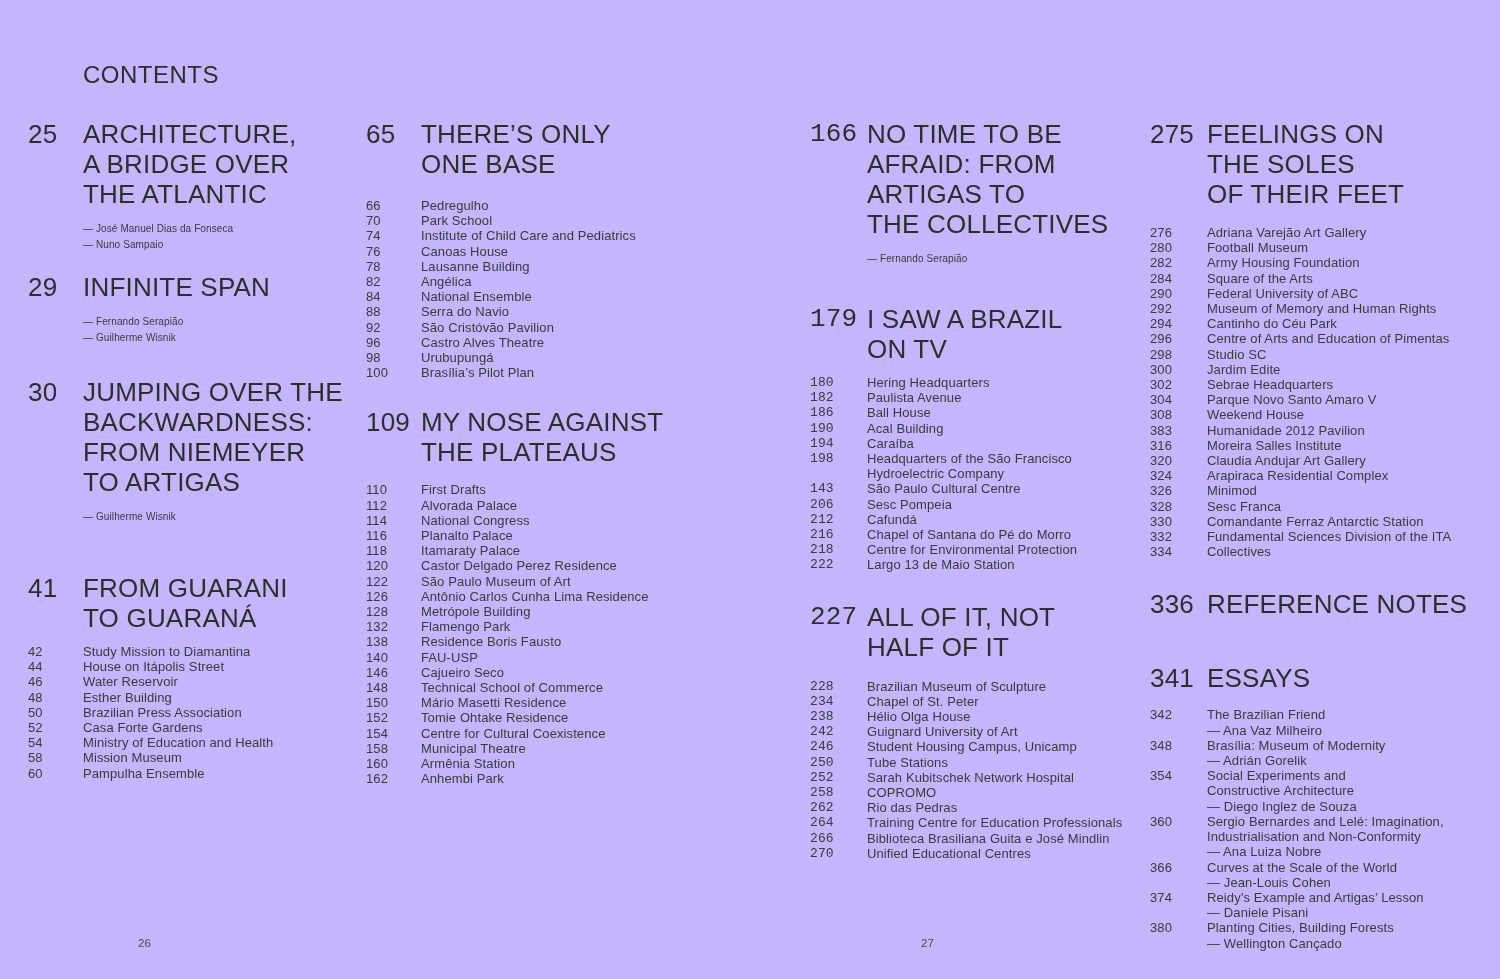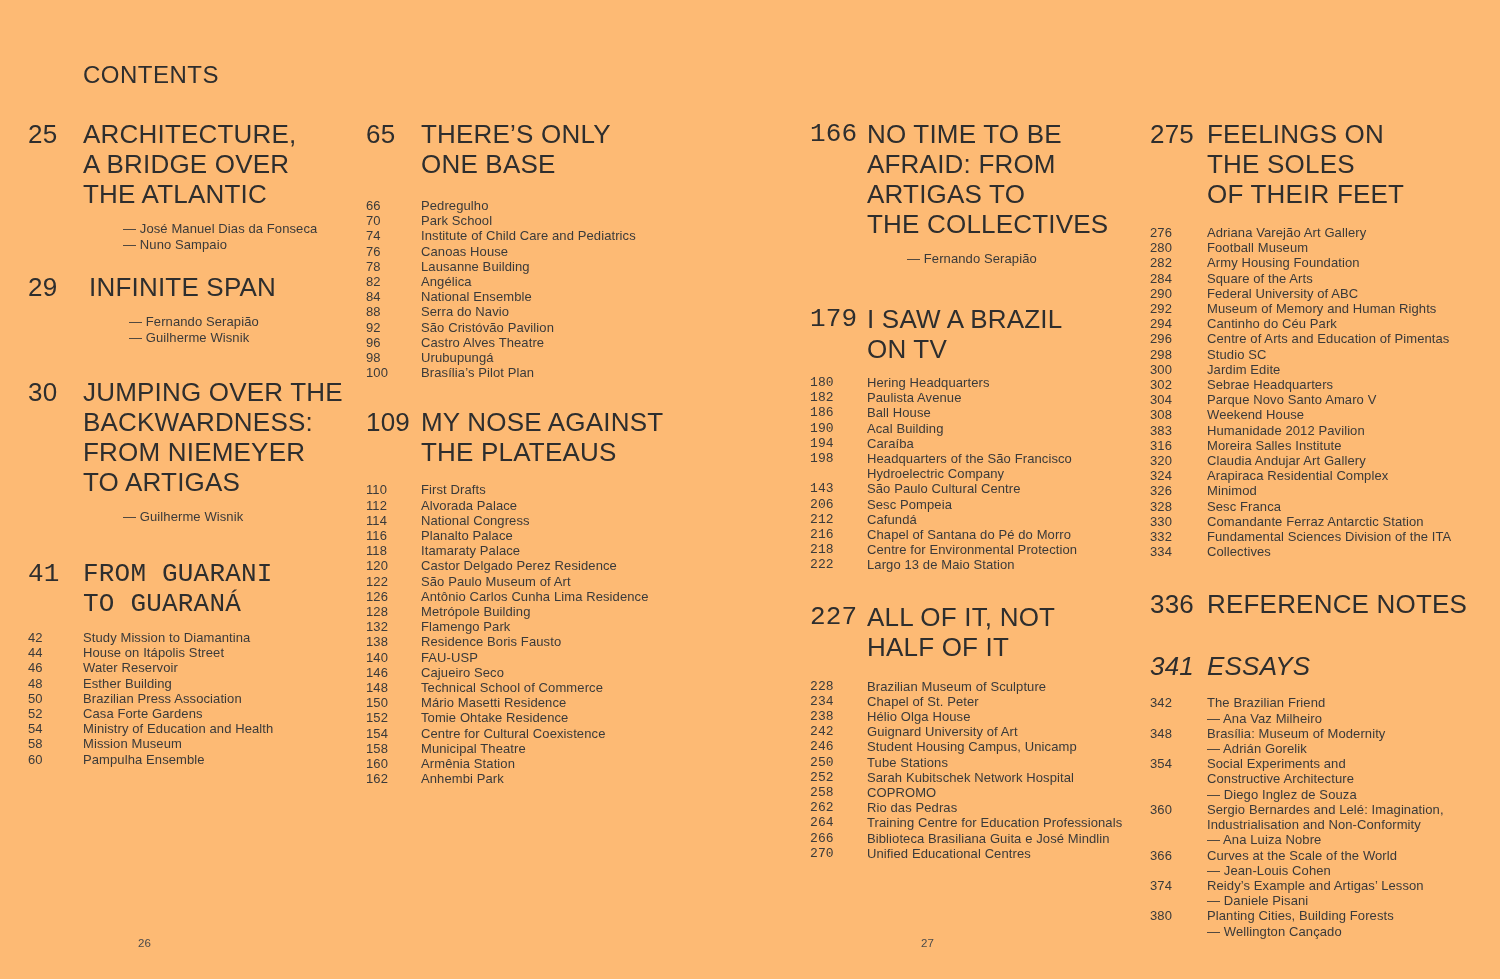--- a/index.html
+++ b/index.html
@@ -4,21 +4,21 @@
 <style>
   * { margin: 0; padding: 0; box-sizing: border-box; }
   html, body { width: 1500px; height: 979px; }
   body {
     background: #ffffff;
     font-family: "Liberation Sans", "DejaVu Sans", sans-serif;
     color: #2e2e2e;
     overflow: hidden;
     position: relative;
   }
-  .page { position: absolute; inset: 0; width: 1500px; height: 979px; background: #fdba74; }
+  .page { position: absolute; inset: 0; width: 1500px; height: 979px; background: #c4b5fd; }
 
   .contents-heading {
     position: absolute;
     left: 83px; top: 61px;
     font-size: 24px;
     letter-spacing: 0.5px;
     font-weight: 400;
     color: #2e2e2e;
   }
 
@@ -39,25 +39,24 @@
   .section .sec-body { flex: 1 1 auto; min-width: 0; }
   .section .sec-title {
     font-size: 26px;
     line-height: 30px;
     letter-spacing: 0.2px;
     white-space: pre-line;
     color: #2e2e2e;
   }
   .authors { margin-top: 12px; }
   .author-line {
-    font-size: 13px;
+    font-size: 10px;
     line-height: 16px;
     color: #3a3a3a;
     letter-spacing: 0.1px;
-    margin-left: 40px;
   }
 
   .toc-list { }
   .toc-item { display: flex; align-items: flex-start; }
   .toc-item .item-page {
     flex: 0 0 auto;
     font-size: 13px;
     line-height: 15.2px;
     color: #3a3a3a;
     letter-spacing: 0.1px;
@@ -98,21 +97,21 @@
         <div class="sec-body">
           <div class="sec-title">ARCHITECTURE,
 A BRIDGE OVER
 THE ATLANTIC</div>
           <div class="authors">
             <div class="author-line">— José Manuel Dias da Fonseca</div>
             <div class="author-line">— Nuno Sampaio</div>
           </div>
         </div>
       </div>
-      <div class="section" style="margin-top: 19px; gap: 6px;">
+      <div class="section" style="margin-top: 19px;">
         <div class="sec-num">29</div>
         <div class="sec-body">
           <div class="sec-title">INFINITE SPAN</div>
           <div class="authors">
             <div class="author-line">— Fernando Serapião</div>
             <div class="author-line">— Guilherme Wisnik</div>
           </div>
         </div>
       </div>
       <div class="section" style="margin-top: 31px;">
@@ -120,21 +119,21 @@
         <div class="sec-body">
           <div class="sec-title">JUMPING OVER THE
 BACKWARDNESS:
 FROM NIEMEYER
 TO ARTIGAS</div>
           <div class="authors">
             <div class="author-line">— Guilherme Wisnik</div>
           </div>
         </div>
       </div>
-      <div class="section" style="margin-top: 34px; font-family: Liberation Mono, monospace;">
+      <div class="section" style="margin-top: 48px;">
         <div class="sec-num">41</div>
         <div class="sec-body">
           <div class="sec-title">FROM GUARANI
 TO GUARANÁ</div>
         </div>
       </div>
       <div class="toc-list" style="margin-top: 11px;">
         <div class="toc-item">
           <div class="item-page">42</div>
           <div class="item-label">Study Mission to Diamantina</div>
@@ -548,21 +547,21 @@
           <div class="item-page">334</div>
           <div class="item-label">Collectives</div>
         </div>
       </div>
       <div class="section" style="margin-top: 30px;">
         <div class="sec-num">336</div>
         <div class="sec-body">
           <div class="sec-title">REFERENCE NOTES</div>
         </div>
       </div>
-      <div class="section" style="margin-top: 32px; font-style: italic;">
+      <div class="section" style="margin-top: 44px;">
         <div class="sec-num">341</div>
         <div class="sec-body">
           <div class="sec-title">ESSAYS</div>
         </div>
       </div>
       <div class="toc-list" style="margin-top: 14px;">
         <div class="toc-item">
           <div class="item-page">342</div>
           <div class="item-label">The Brazilian Friend
 — Ana Vaz Milheiro</div>

